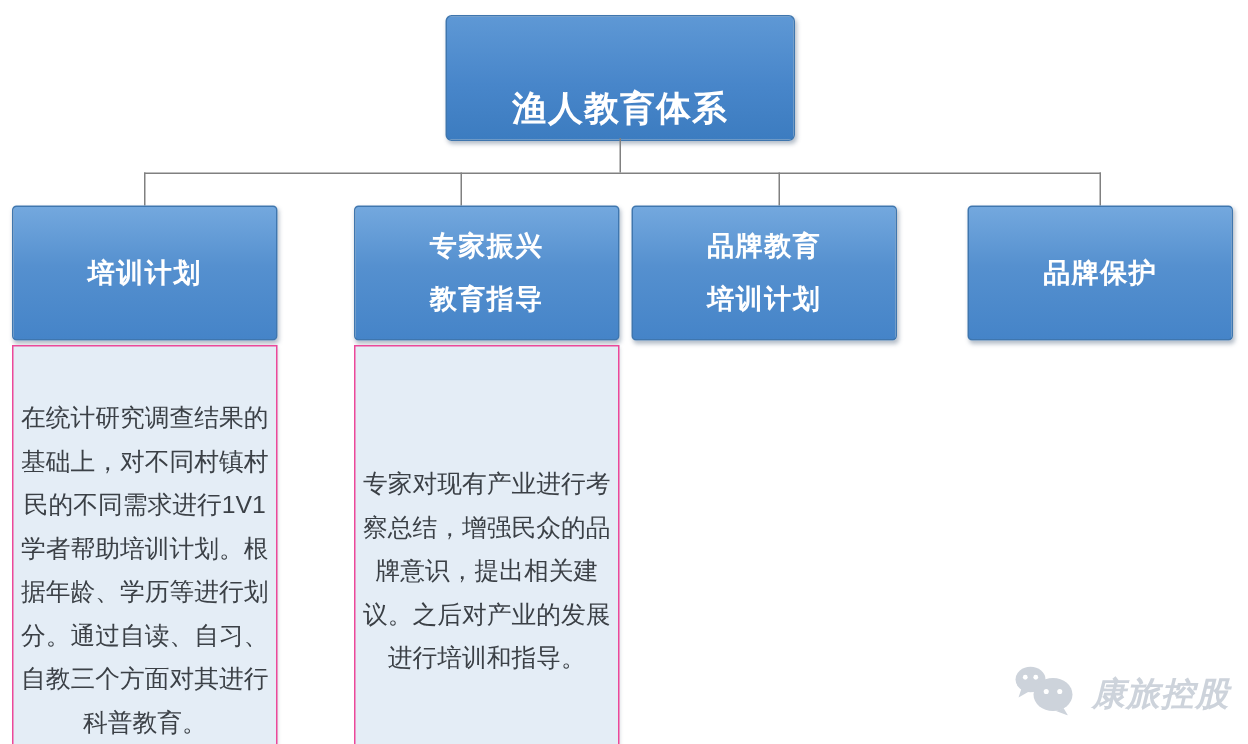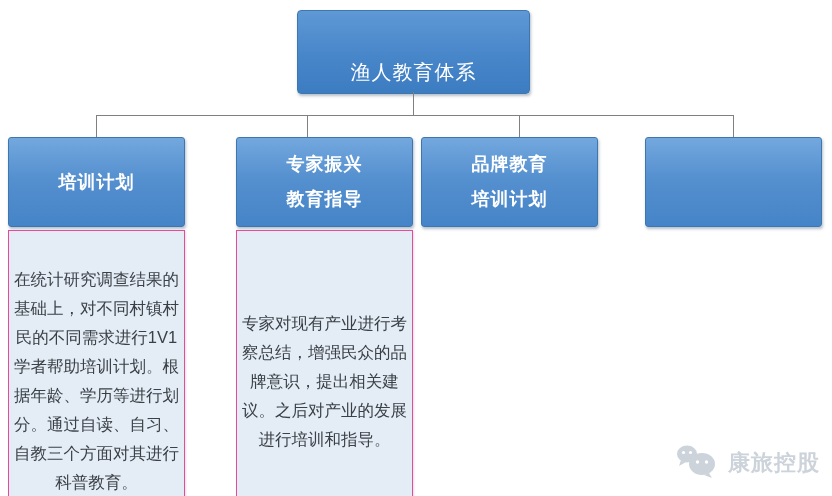--- a/index.html
+++ b/index.html
@@ -12,21 +12,21 @@
   .vline{width:1px;}
   .hline{height:1px;}
   
   .root-box{
     position:absolute;left:297px;top:10px;width:231px;height:82px;
     background:linear-gradient(180deg,#5e98d5 0%,#4886ca 55%,#3c7cc0 100%);
     border:1px solid #3f76ae;border-radius:4px;
     box-shadow:1px 2px 3px rgba(90,110,135,.45);
     display:flex;align-items:center;justify-content:center;
   }
-  .root-title{color:#ffffff;font-size:20px;font-weight:normal;letter-spacing:1px;margin-top:40px;}
+  .root-title{color:#ffffff;font-size:23px;font-weight:bold;letter-spacing:1px;margin-top:40px;}
   
   .col{position:absolute;top:137px;width:177px;}
   .col-header{
     height:88px;border:1px solid #3f76ae;border-radius:3px;
     background:linear-gradient(180deg,#73a8de 0%,#5590cf 45%,#4584c8 100%);
     box-shadow:1px 2px 3px rgba(90,110,135,.45);
     display:flex;flex-direction:column;align-items:center;justify-content:center;
   }
   .col-header span{display:block;color:#ffffff;font-size:18px;font-weight:bold;
     line-height:35px;letter-spacing:1px;text-align:center;}
@@ -37,21 +37,21 @@
     display:flex;align-items:center;justify-content:center;
     padding:18px 3px;
   }
   .col-body p{
     margin:0;font-size:16.5px;line-height:29px;color:#3b4046;
     text-align:center;word-break:break-all;
   }
   
   .watermark{
     position:absolute;right:12px;bottom:14px;
-    display:flex;align-items:center;gap:9px;
+    display:flex;align-items:center;gap:9px;font-style:italic;
   }
   .wm-text{color:#cdd3db;font-size:22px;font-weight:bold;letter-spacing:1px;
     text-shadow:0 1px 1px rgba(255,255,255,.8);}
 </style>
 </head>
 <body>
 
 <div class="stage">
 
   <div class="root-box">
@@ -86,20 +86,21 @@
 
   <div class="col" style="left:421px;">
     <div class="col-header">
       <span>品牌教育</span>
       <span>培训计划</span>
     </div>
   </div>
 
   <div class="col" style="left:645px;">
     <div class="col-header">
+      <span>品牌保护</span>
     </div>
   </div>
 
   <div class="watermark">
     <span>
       <svg width="44" height="34" viewBox="0 0 44 34">
         <ellipse cx="12" cy="10" rx="10" ry="8.5" fill="#cdd3db"></ellipse>
         <path d="M6 16 L4 22 L11 18 Z" fill="#cdd3db"></path>
         <circle cx="8.5" cy="8.5" r="1.6" fill="#ffffff"></circle>
         <circle cx="15.5" cy="8.5" r="1.6" fill="#ffffff"></circle>

